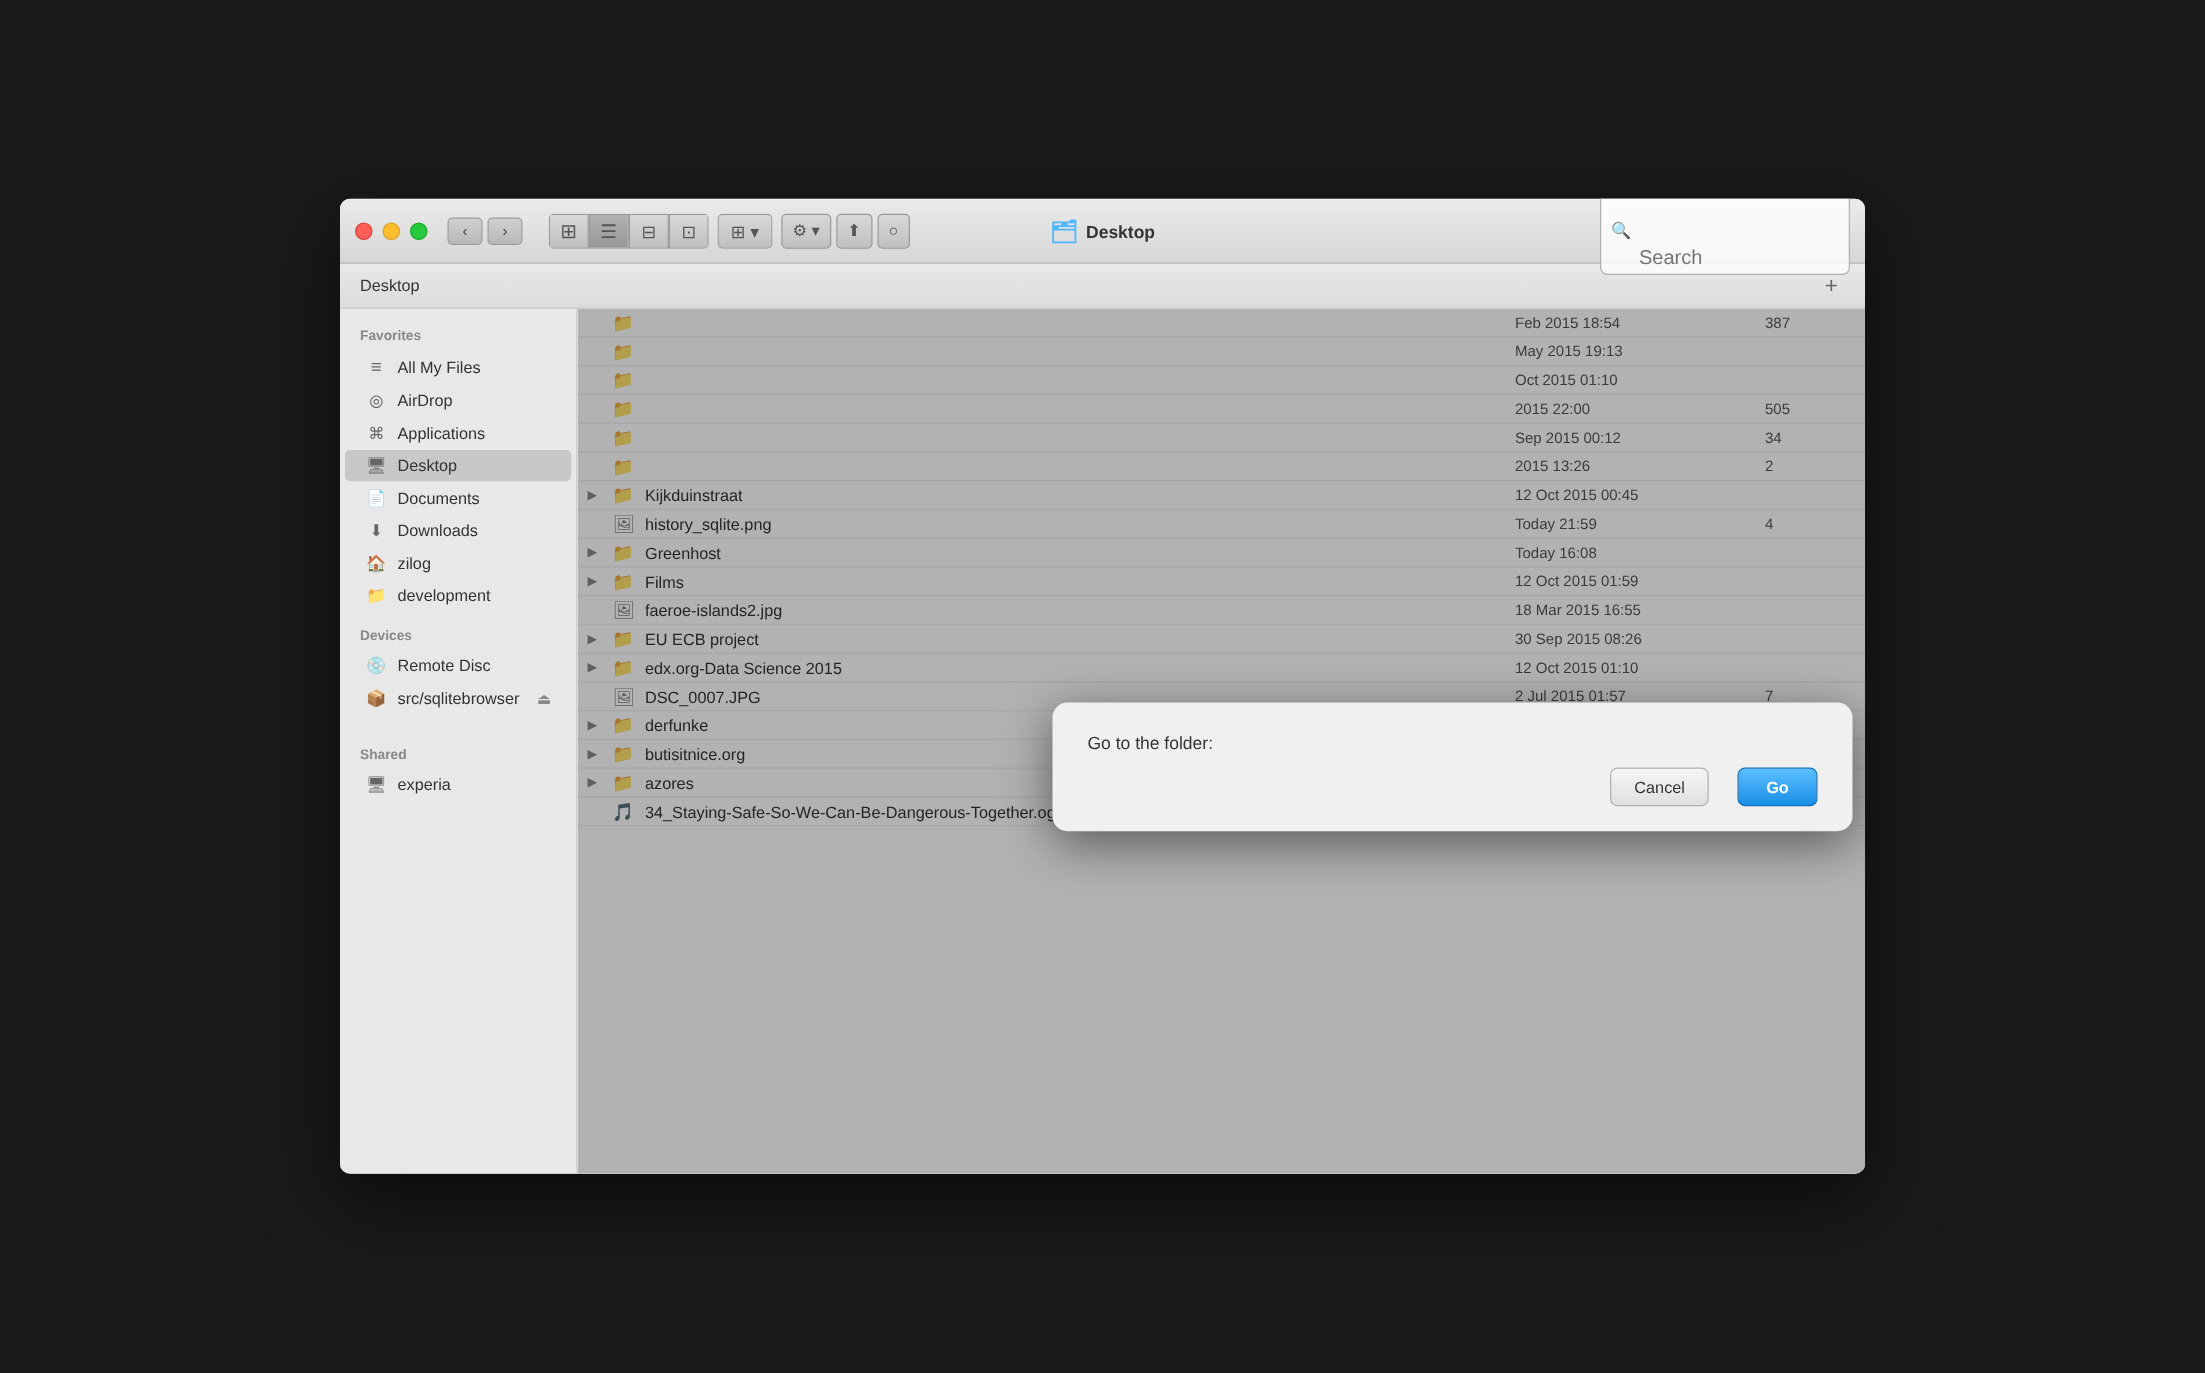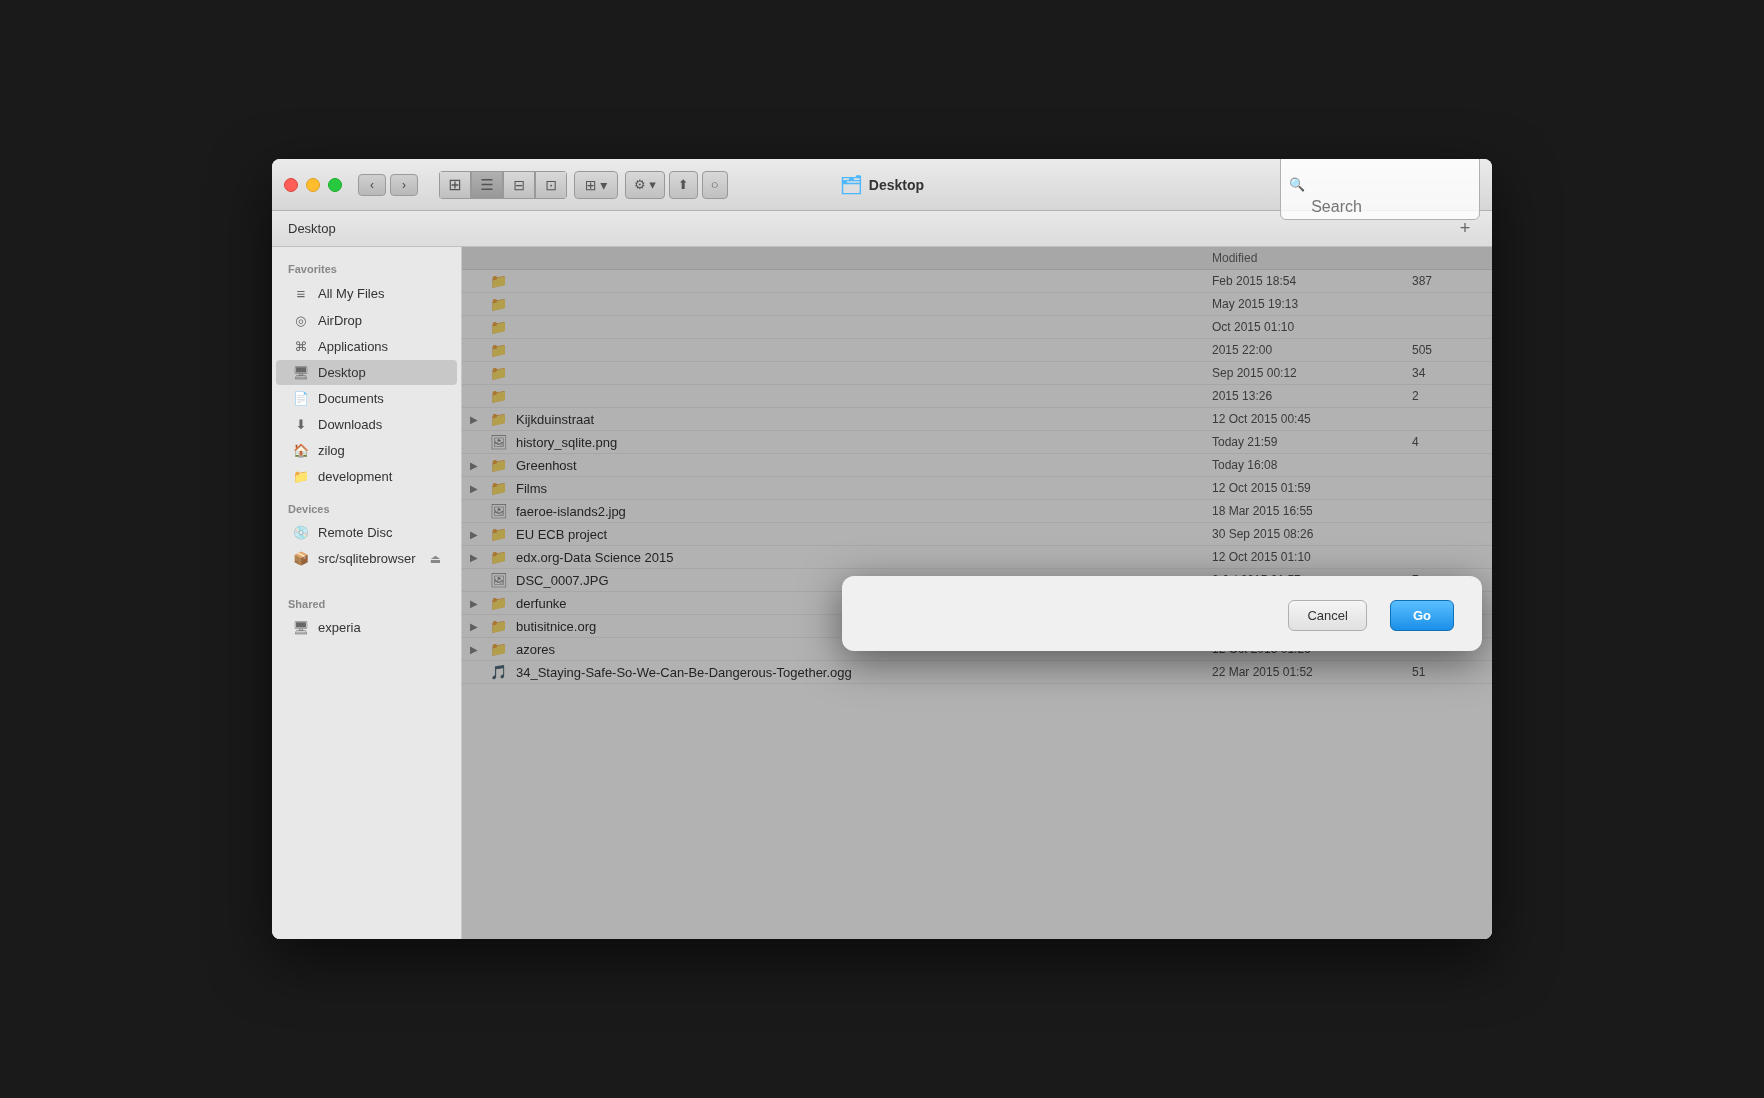--- a/index.html
+++ b/index.html
@@ -434,25 +434,20 @@
       </div>
 
       <div class="sidebar-section-label" style="margin-top:21px;">Shared</div>
       <div class="sidebar-item">
         <span class="si-icon" style="font-size:13px;">🖥</span>
         <span>experia</span>
       </div>
     </div>
 
     <div class="file-list-area">
-      <div class="file-list-header">
-        <div class="file-col-name"></div>
-        <div class="file-col-modified">Modified</div>
-        <div class="file-col-size"></div>
-      </div>
 
       <div class="file-row">
         <div class="file-name-cell">
           <span class="expand-arrow"></span>
           <span class="file-icon folder-icon">📁</span>
           <span></span>
         </div>
         <div class="file-modified">Feb 2015 18:54</div>
         <div class="file-size">387</div>
       </div>
@@ -605,20 +600,21 @@
           <span class="expand-arrow"></span>
           <span class="file-icon file-icon-img">🎵</span>
           <span>34_Staying-Safe-So-We-Can-Be-Dangerous-Together.ogg</span>
         </div>
         <div class="file-modified">22 Mar 2015 01:52</div>
         <div class="file-size">51</div>
       </div>
 
       <div class="modal-overlay">
         <div class="modal-dialog">
+          <div class="modal-title">Go to the folder:</div>
           <div class="modal-buttons">
             <button class="btn-cancel">Cancel</button>
             <button class="btn-go">Go</button>
           </div>
         </div>
       </div>
     </div>
   </div>
 </div>
 

